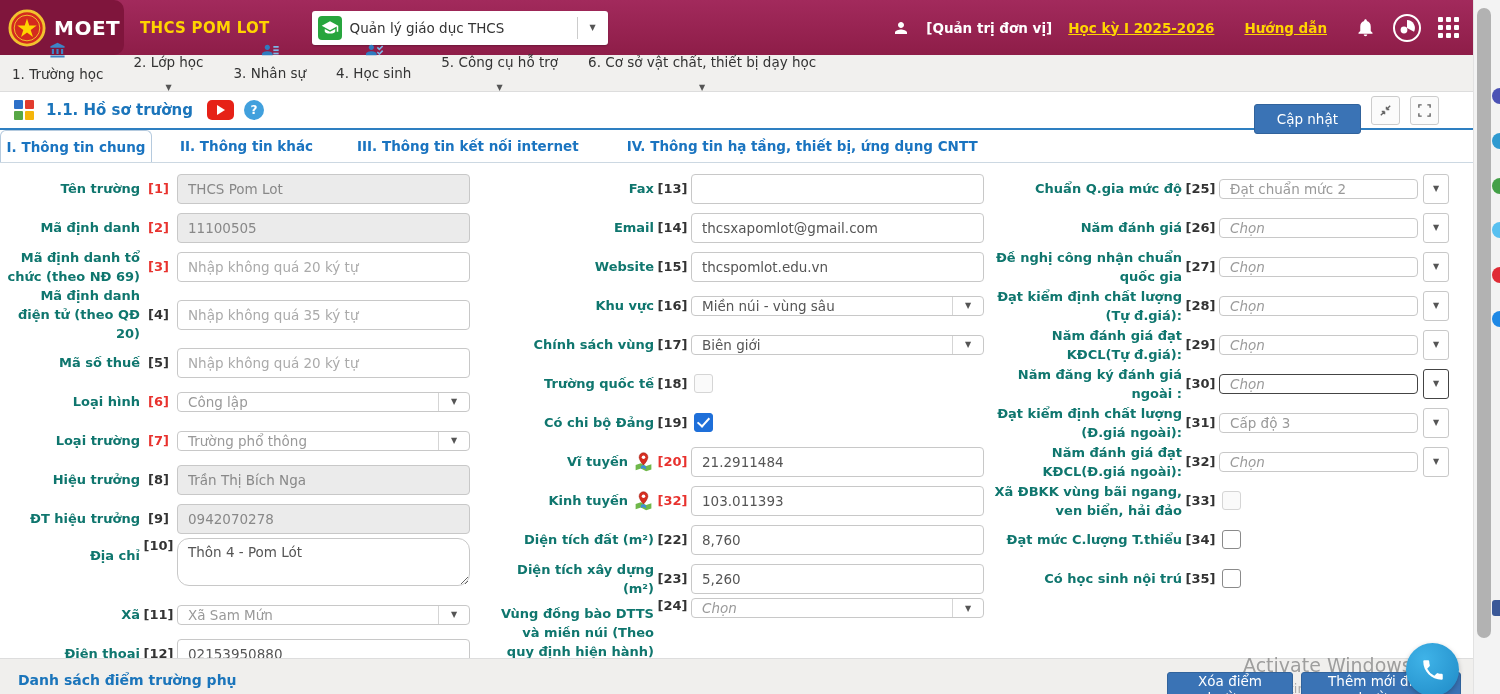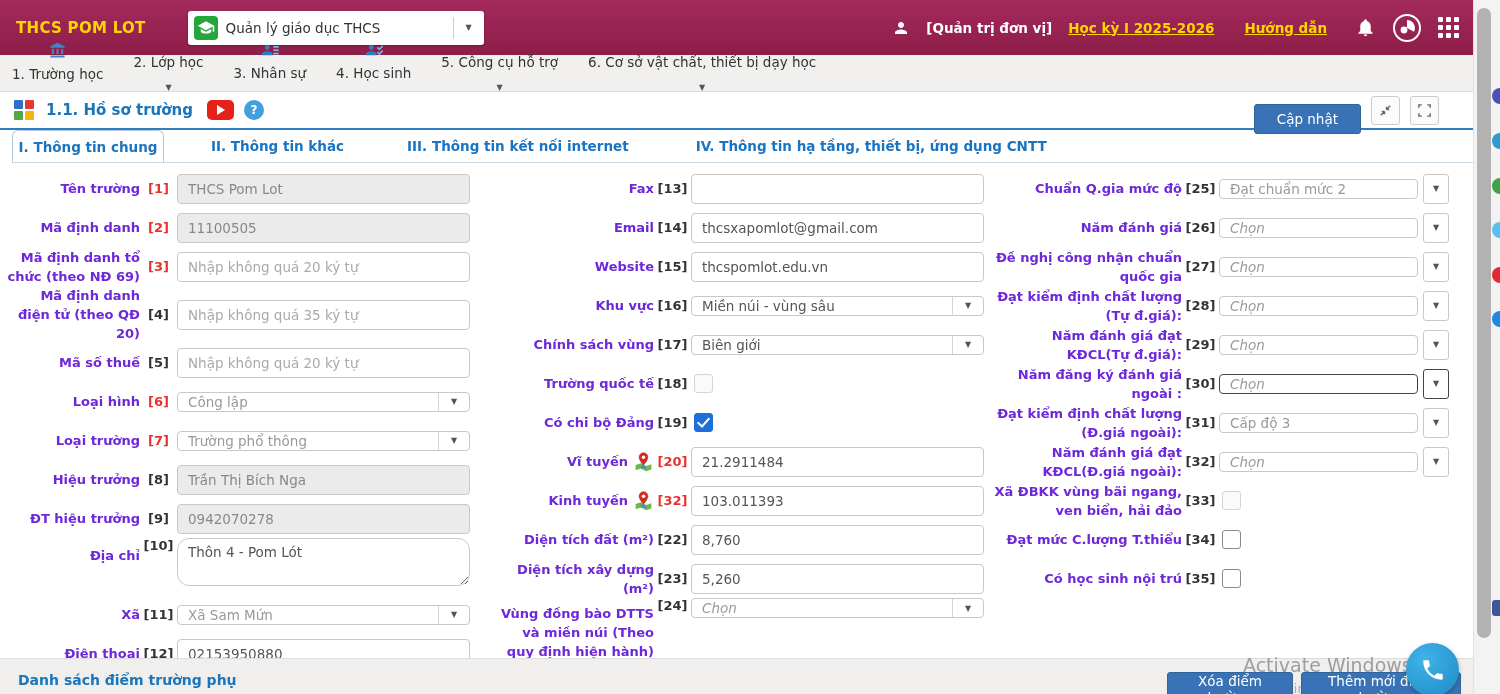--- a/index.html
+++ b/index.html
@@ -41,37 +41,37 @@
                   border-top:5px solid transparent;border-bottom:5px solid transparent;}
   .help-icon{width:20px;height:20px;border-radius:50%;background:#41a0dd;color:#fff;font-weight:bold;
              font-size:12px;display:flex;align-items:center;justify-content:center;margin-left:10px;cursor:pointer;}
   .help-icon::after{content:"?";}
   .sec-actions{margin-left:auto;display:flex;align-items:center;gap:10px;margin-right:34px;}
   .btn-update{background:#3a73b5;border:1px solid #31639c;color:#fff;font-size:13.5px;
               padding:6px 22px;border-radius:3px;cursor:pointer;font-family:inherit;margin-top:18px;}
   .mini-btn{width:27px;height:27px;background:#fbfbfb;border:1px solid #ccc;border-radius:3px;
             display:flex;align-items:center;justify-content:center;cursor:pointer;}
   
-  .tabs{position:absolute;left:12px;top:130px;width:1473px;height:33px;border-bottom:1px solid #ccd8e2;
-        display:flex;align-items:flex-end;box-sizing:border-box;gap:19px;}
+  .tabs{position:absolute;left:0;top:130px;width:1473px;height:33px;border-bottom:1px solid #ccd8e2;
+        display:flex;align-items:flex-end;box-sizing:border-box;}
   .tab{color:#1a74c0;font-weight:bold;font-size:13.5px;padding:8px 0;cursor:pointer;white-space:nowrap;}
   .tab.active{width:152px;text-align:center;border:1px solid #b5cade;border-bottom:none;
               border-radius:6px 6px 0 0;background:#fff;height:32px;box-sizing:border-box;}
   
   .form-area{position:absolute;left:0;top:163px;width:1473px;height:495px;background:#fff;}
   .col{position:absolute;top:6px;}
   .col-left{left:6px;width:470px;}
   .col-mid{left:494px;width:470px;}
   .col-right{left:986px;width:480px;}
   .field-row{display:flex;align-items:center;min-height:39px;}
   .field-row.tall{min-height:57px;align-items:flex-start;}
   .field-row.tall .f-label{padding-top:8px;}
   .field-row.topalign{align-items:flex-start;}
   .field-row.topalign .f-label{padding-top:6px;}
-  .f-label{font-weight:bold;color:#6d28d9;font-size:13px;line-height:19px;
+  .f-label{font-weight:bold;color:#0f766e;font-size:13px;line-height:19px;
            display:flex;justify-content:flex-end;align-items:center;gap:5px;flex:0 0 auto;}
   .f-label .lbl-txt{text-align:right;}
   .col-left .f-label{width:134px;}
   .col-mid .f-label{width:160px;}
   .col-right .f-label{width:196px;}
   .field-row.topalign .f-label,.field-row.tall .f-label{align-items:flex-start;}
   .f-index{width:37px;text-align:center;font-weight:bold;font-size:13px;color:#333;flex:0 0 auto;}
   .f-index.req{color:#e8322e;}
   .f-ctrl{flex:0 0 auto;display:flex;align-items:flex-start;}
   .col-left .f-ctrl,.col-mid .f-ctrl{width:293px;}
@@ -116,20 +116,30 @@
   .scroll-strip{position:absolute;left:1473px;top:0;width:27px;height:694px;background:#f3f3f3;border-left:1px solid #e2e2e2;}
   .scroll-thumb{position:absolute;left:3px;top:8px;width:14px;height:630px;background:#b2b2b2;border-radius:7px;cursor:pointer;}
   .edge-dot{position:absolute;width:16px;height:16px;border-radius:50%;right:-8px;z-index:5;}
 </style>
 </head>
 <body>
 
 <div class="page">
 
   <header class="topbar">
+    <div class="logo-block">
+      <span style="display:flex;">
+        <svg width="38" height="38" viewBox="0 0 40 40">
+          <circle cx="20" cy="20" r="18" fill="#d42a1e" stroke="#f2c22e" stroke-width="3"></circle>
+          <circle cx="20" cy="20" r="13.5" fill="none" stroke="#f2c22e" stroke-width="1"></circle>
+          <path d="M20 10l2.4 7.4h7.8l-6.3 4.6 2.4 7.4-6.3-4.6-6.3 4.6 2.4-7.4-6.3-4.6h7.8z" fill="#ffd400"></path>
+        </svg>
+      </span>
+      <span class="logo-text">MOET</span>
+    </div>
     <span class="school">THCS POM LOT</span>
     <div class="app-select">
       <span class="app-ic">
         <svg width="18" height="18" viewBox="0 0 24 24" fill="#fff">
           <path d="M12 3L1 9l11 6 9-4.9V17h2V9L12 3z"></path>
           <path d="M5 13.2V16.5c0 1.4 3.1 2.8 7 2.8s7-1.4 7-2.8v-3.3l-7 3.8-7-3.8z"></path>
         </svg>
       </span>
       <span class="app-label">Quản lý giáo dục THCS</span>
       <span class="app-caret caret"></span>

